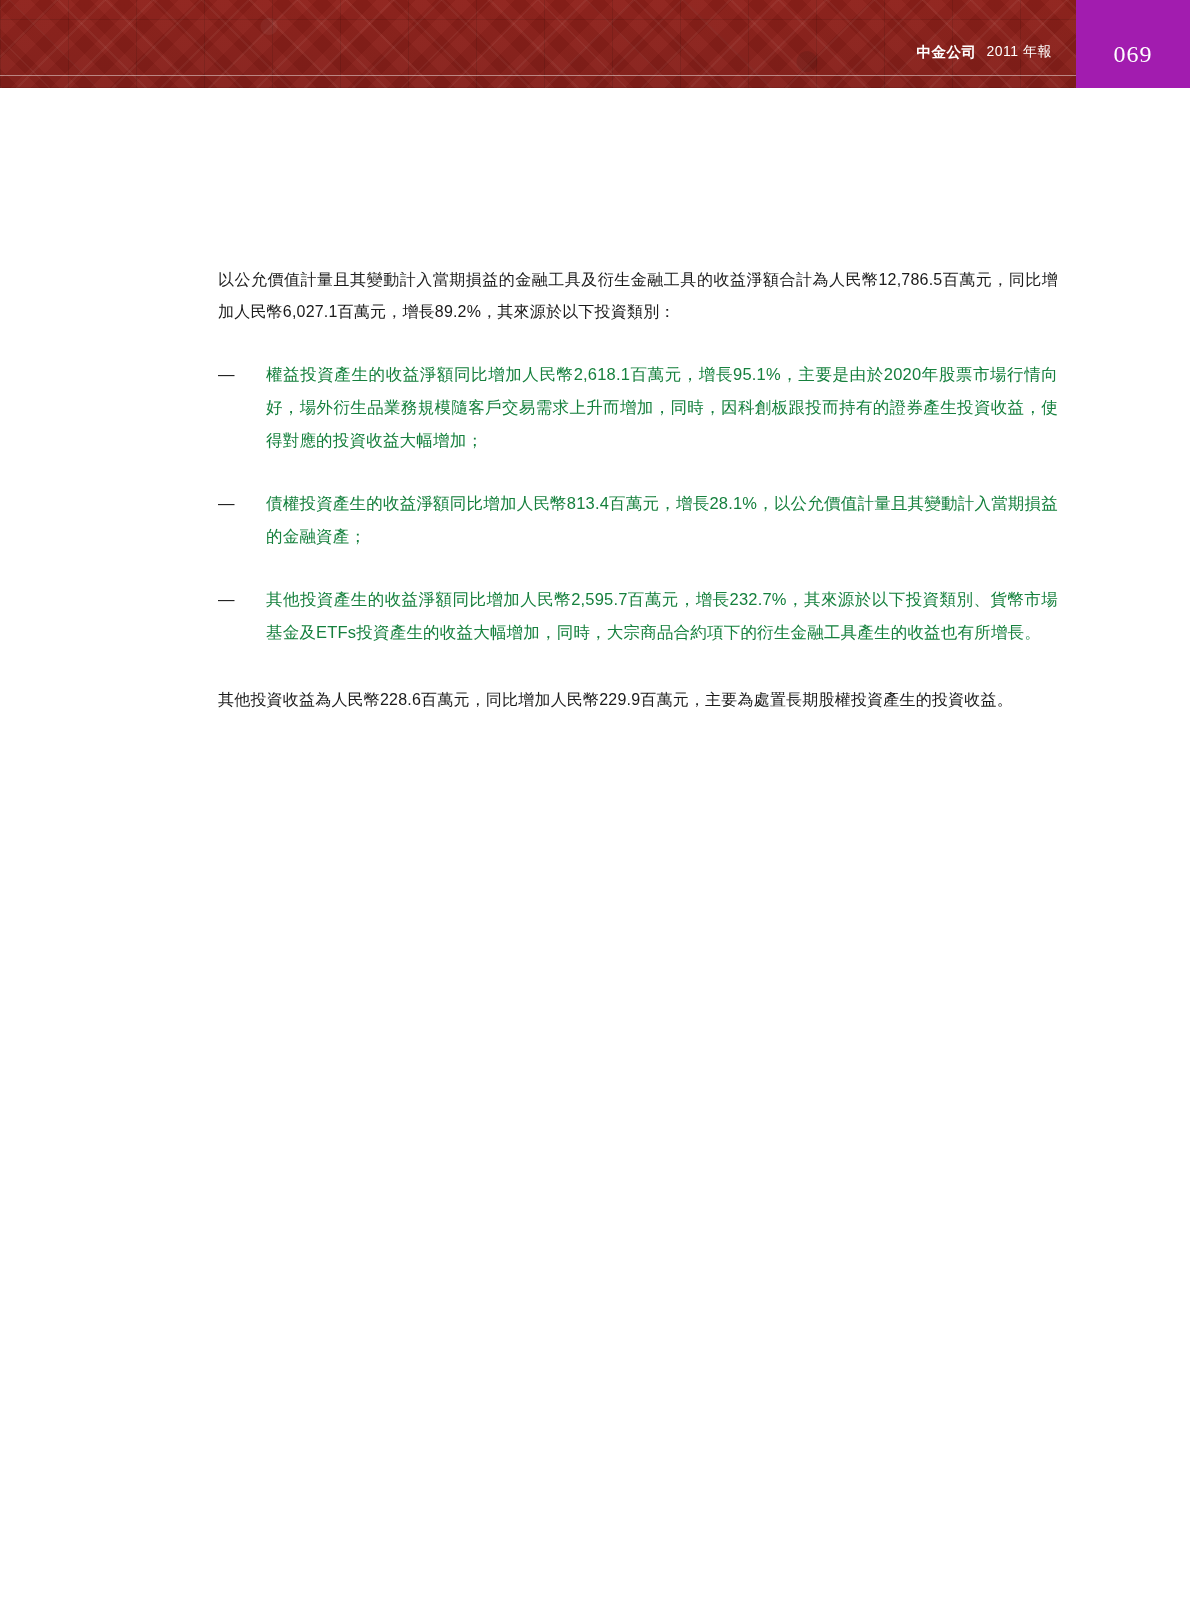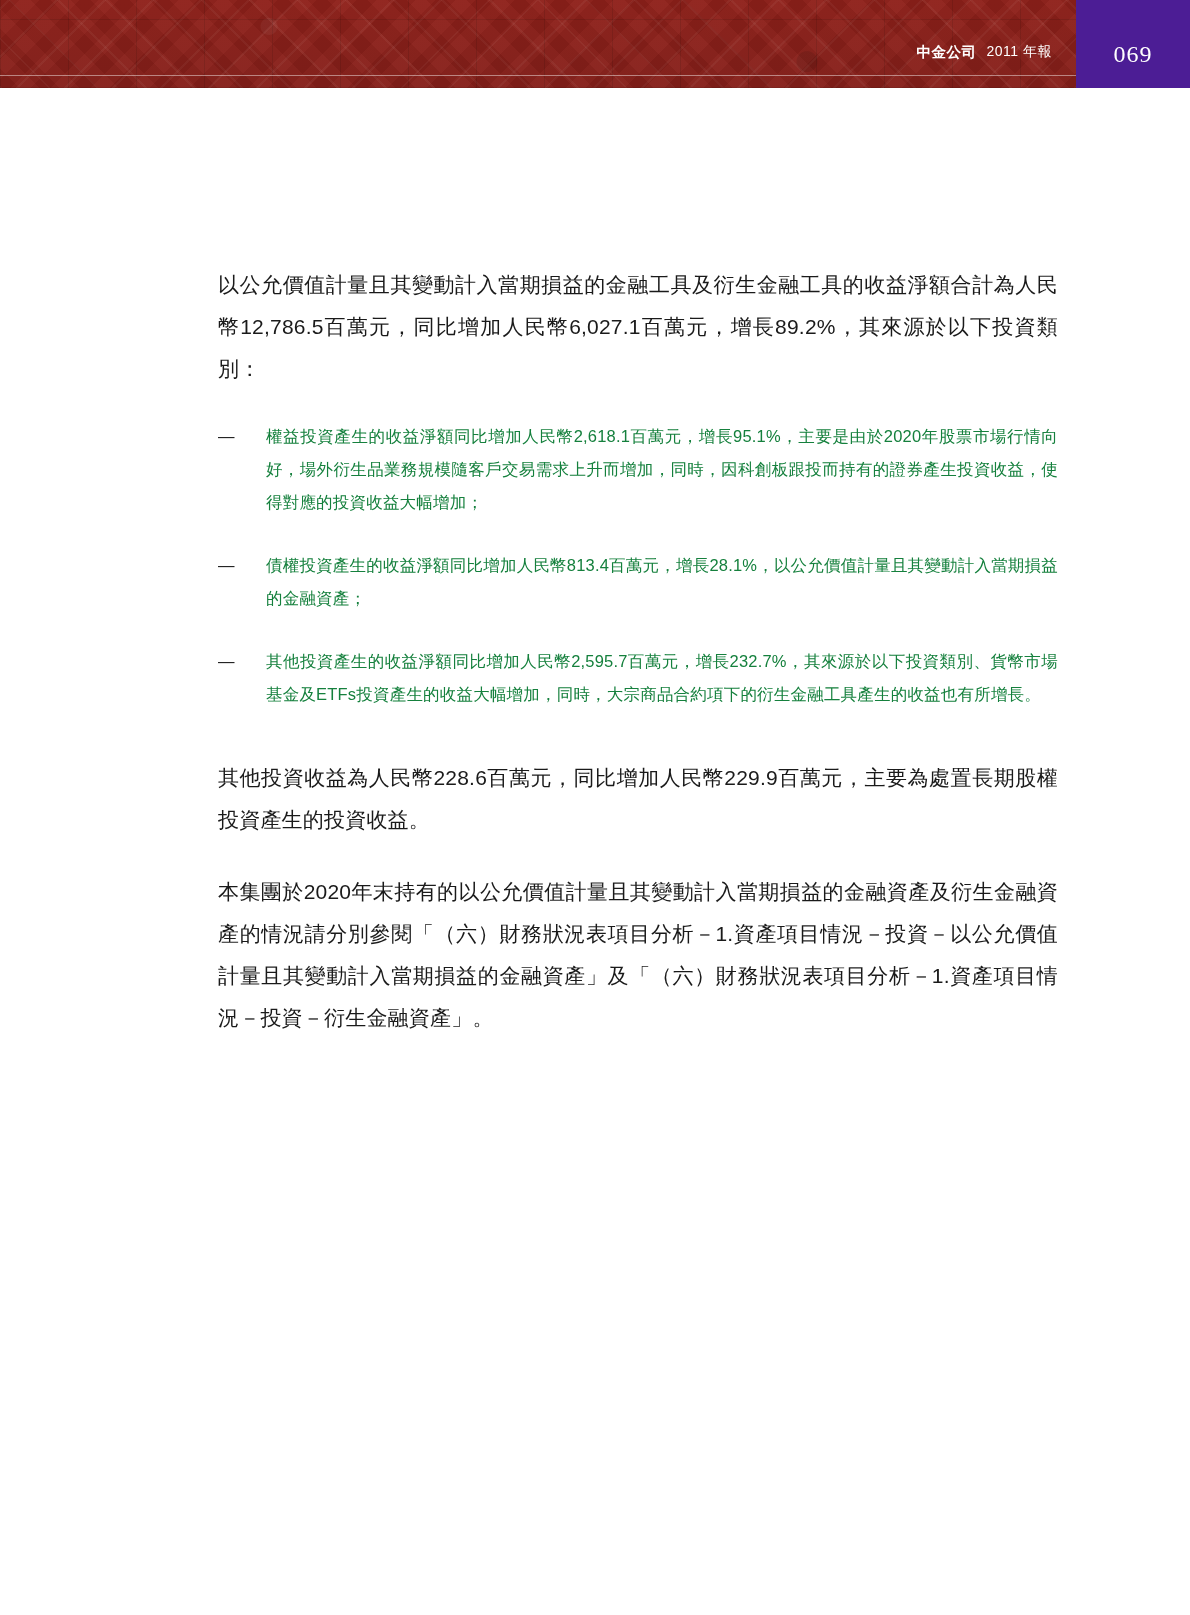--- a/index.html
+++ b/index.html
@@ -75,21 +75,21 @@
     left: 0;
     right: 0;
     bottom: 12px;
     height: 1px;
     background: rgba(255,255,255,0.45);
     z-index: 2;
   }
   .page-number-block {
     position: relative;
     flex: 0 0 114px;
-    background: #4c1d95;
+    background: #a21caf;
     display: flex;
     align-items: flex-end;
     justify-content: center;
     padding-bottom: 22px;
     box-sizing: border-box;
   }
   .page-number {
     color: #ffffff;
     font-family: "Liberation Serif", "DejaVu Serif", serif;
     font-size: 24px;
@@ -98,21 +98,21 @@
   }
 
   
   .content {
     position: absolute;
     left: 218px;
     top: 264px;
     width: 840px;
   }
   .para {
-    font-size: 21px;
+    font-size: 16px;
     line-height: 2.0;
     color: #1a1a1a;
     text-align: justify;
     letter-spacing: 0.2px;
     margin: 0 0 30px 0;
   }
   .para:last-child {
     margin-bottom: 0;
   }
   .bullet-list {
@@ -135,21 +135,21 @@
     color: #1a1a1a;
   }
   .bullet-text {
     flex: 1 1 auto;
     font-size: 16.5px;
     line-height: 2.0;
     color: #15803d;
     text-align: justify;
     letter-spacing: 0.2px;
   }
-  .spacer-top { margin-top: 46px; }
+  .spacer-top { margin-top: 35px; }
 </style>
 </head>
 <body>
 
 <div class="header-band">
   <div class="header-pattern">
     <div class="header-rule"></div>
     <div class="header-meta">
       <span class="header-company">中金公司</span>
       <span class="header-year">2011 年報</span>
@@ -174,15 +174,14 @@
       <span class="bullet-text">債權投資產生的收益淨額同比增加人民幣813.4百萬元，增長28.1%，以公允價值計量且其變動計入當期損益的金融資產；</span>
     </li>
     <li class="bullet-item">
       <span class="bullet-dash">—</span>
       <span class="bullet-text">其他投資產生的收益淨額同比增加人民幣2,595.7百萬元，增長232.7%，其來源於以下投資類別、貨幣市場基金及ETFs投資產生的收益大幅增加，同時，大宗商品合約項下的衍生金融工具產生的收益也有所增長。</span>
     </li>
   </ul>
 
   <p class="para spacer-top">其他投資收益為人民幣228.6百萬元，同比增加人民幣229.9百萬元，主要為處置長期股權投資產生的投資收益。</p>
 
-  <p class="para">本集團於2020年末持有的以公允價值計量且其變動計入當期損益的金融資產及衍生金融資產的情況請分別參閱「（六）財務狀況表項目分析－1.資產項目情況－投資－以公允價值計量且其變動計入當期損益的金融資產」及「（六）財務狀況表項目分析－1.資產項目情況－投資－衍生金融資產」。</p>
 
 </div>
 
 </body></html>

